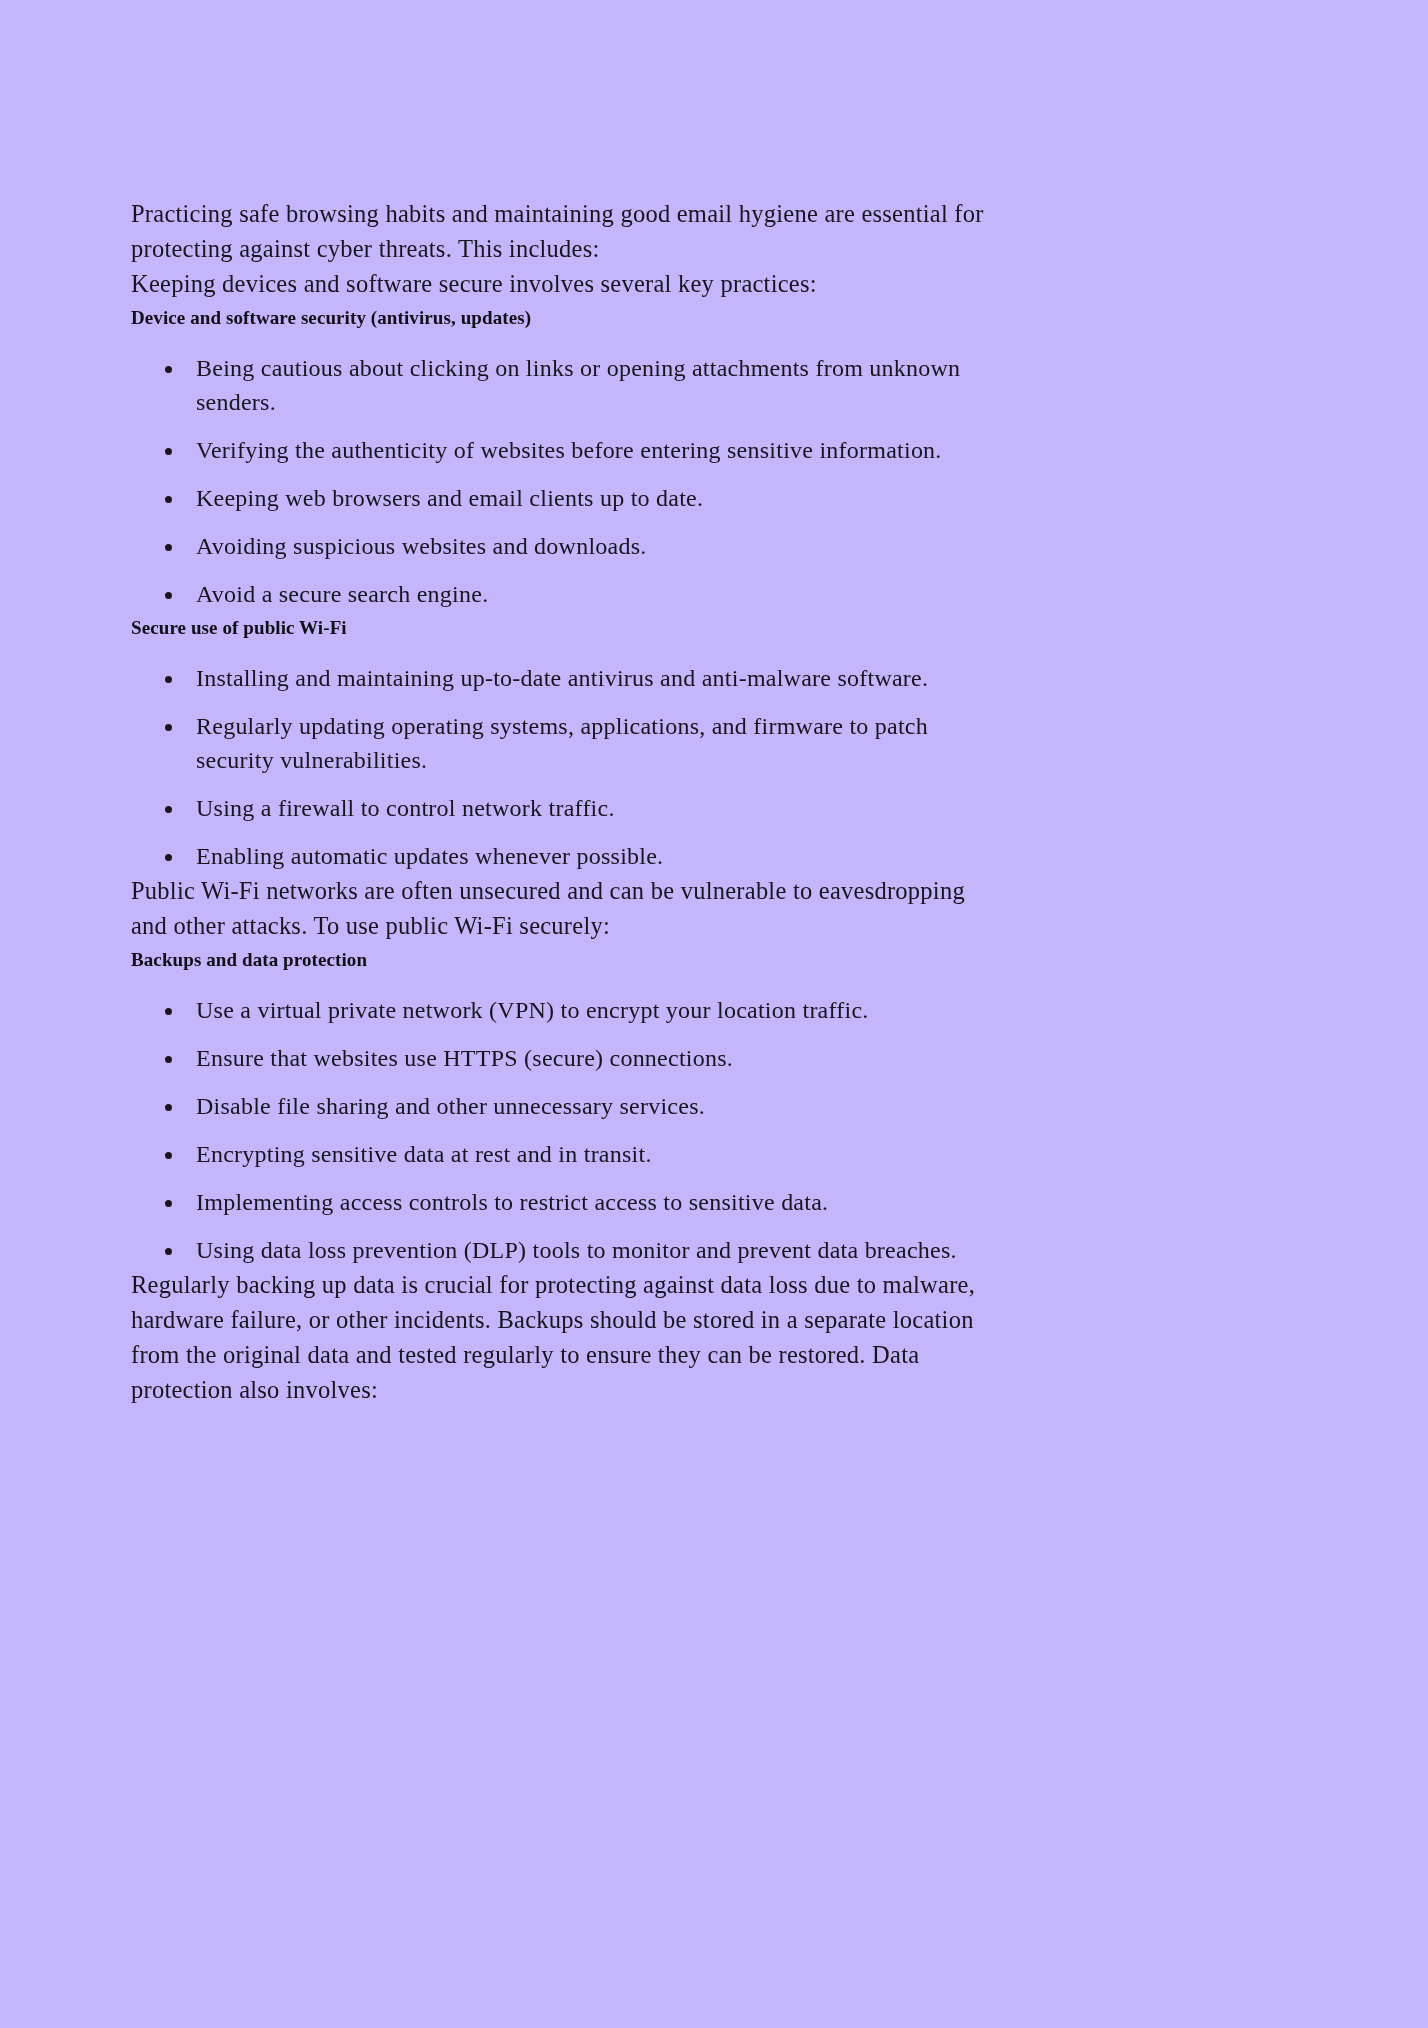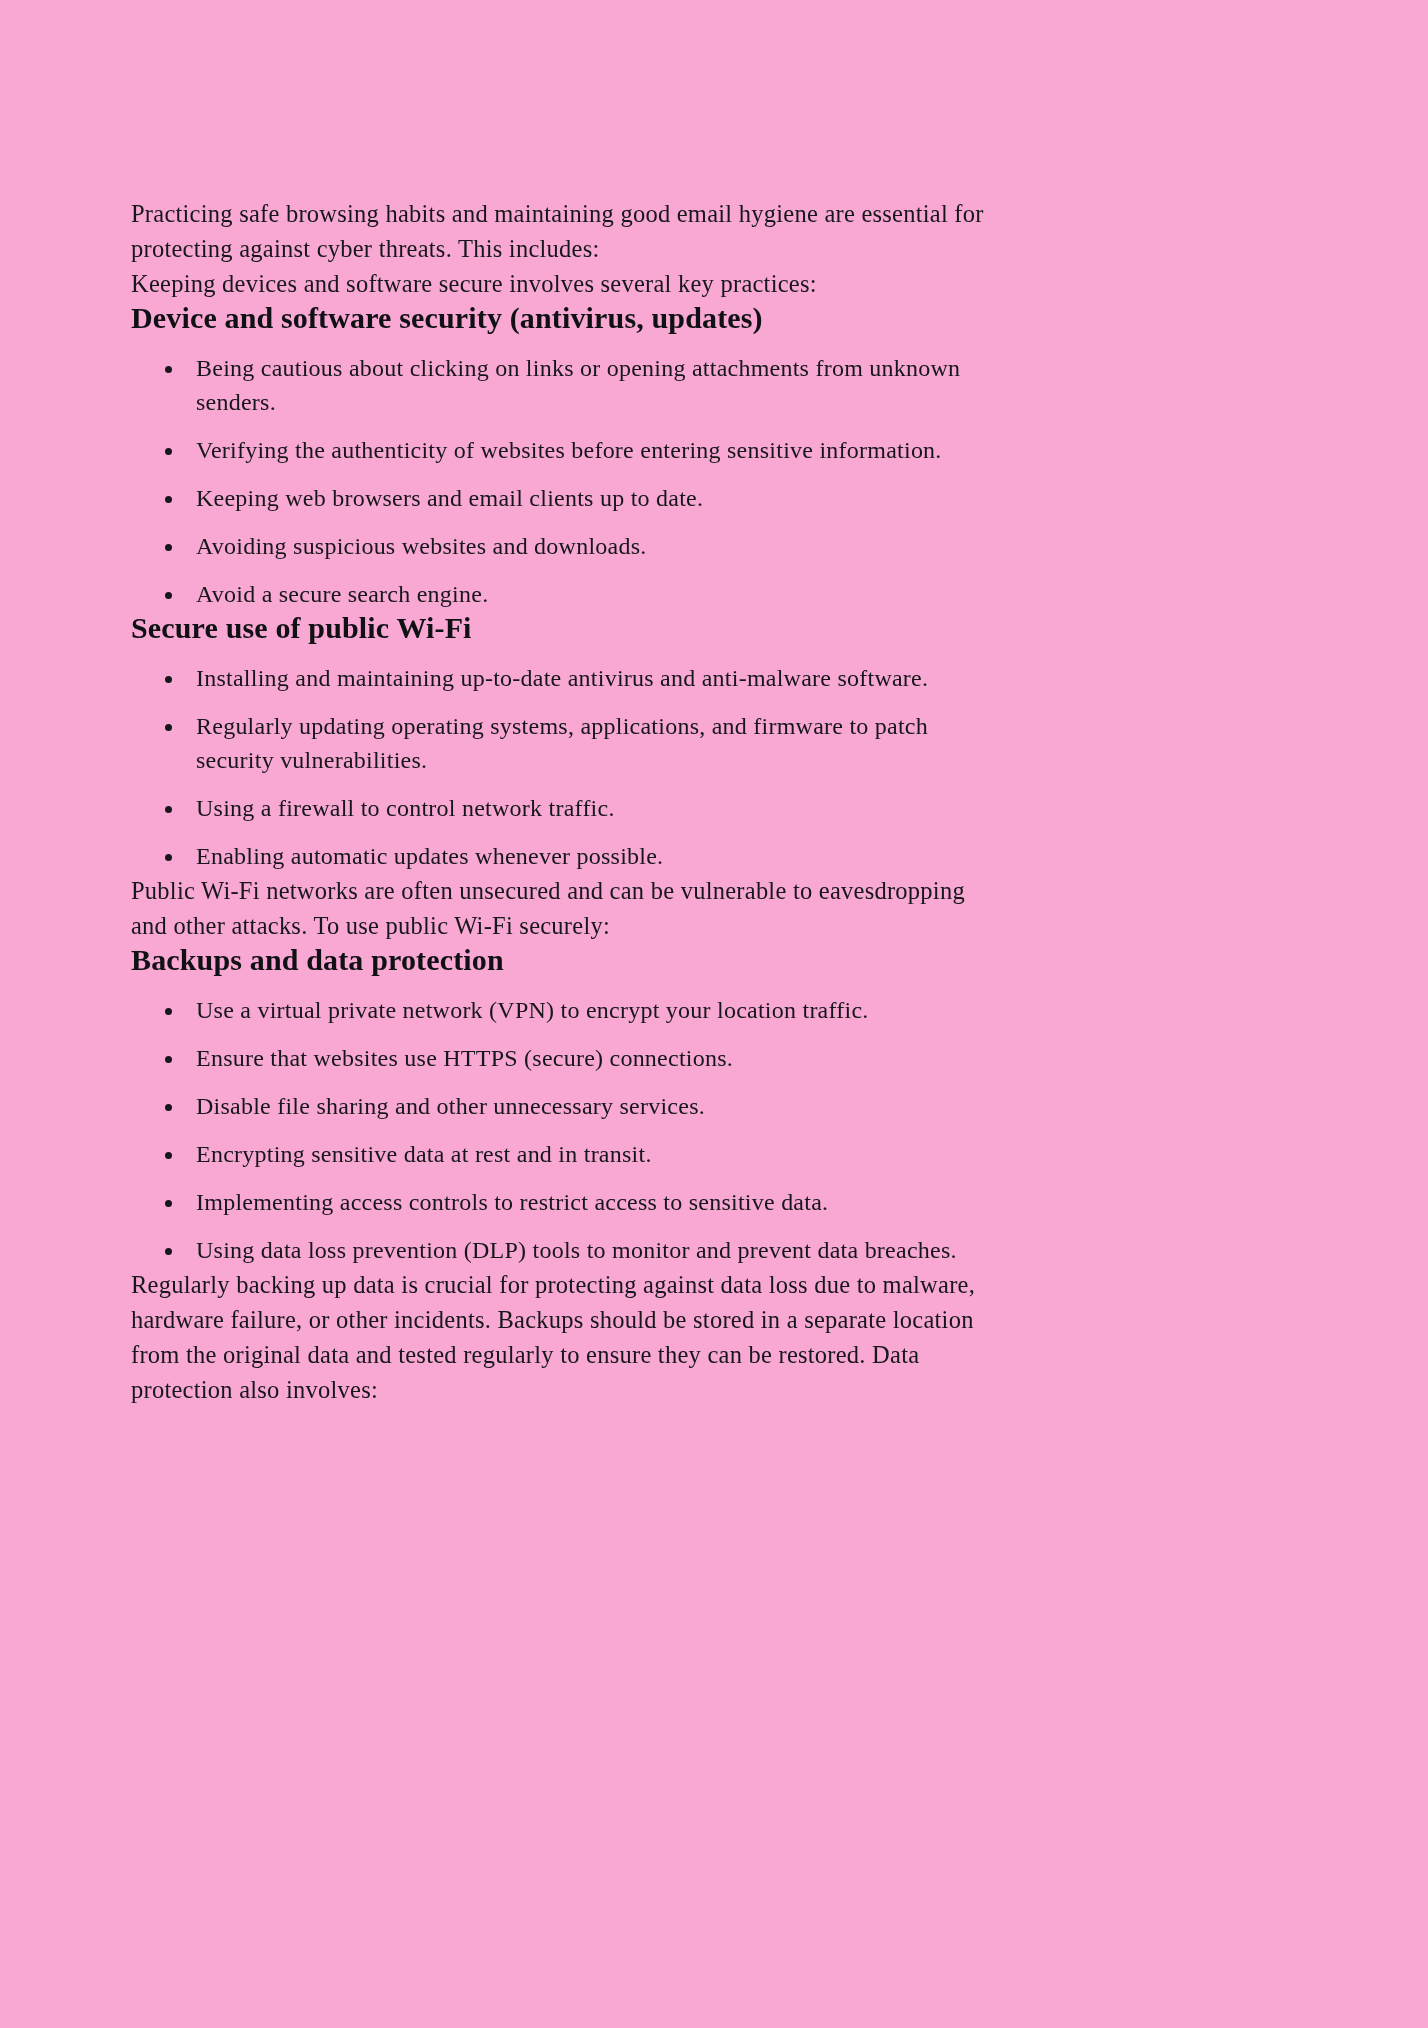--- a/index.html
+++ b/index.html
@@ -11,21 +11,21 @@
     width: 1428px;
     height: 2028px;
     font-family: "Liberation Serif", "DejaVu Serif", serif;
     color: #000000;
     -webkit-font-smoothing: antialiased;
   }
   .page {
     position: relative;
     width: 1428px;
     height: 2028px;
-    background: #f9a8d4;
+    background: #c4b5fd;
     box-sizing: border-box;
     padding: 196px 0 0 0;
     overflow: hidden;
   }
   .content {
     width: 862px;
     margin-left: 131px;
   }
   p.body-para {
     margin: 0 0 0 0;
@@ -33,21 +33,21 @@
     font-size: 24.5px;
     line-height: 35px;
     text-align: left;
     color: #16171b;
     letter-spacing: 0.01em;
   }
   .gap-para { margin-top: 22px; }
   h3.heading {
     margin: 0;
     padding: 0;
-    font-size: 30px;
+    font-size: 19px;
     line-height: 34px;
     font-weight: bold;
     color: #101114;
     letter-spacing: 0.005em;
   }
   .gap-heading { margin-top: 23px; }
   ul.bullets {
     list-style: none;
     margin: 0;
     padding: 0;

